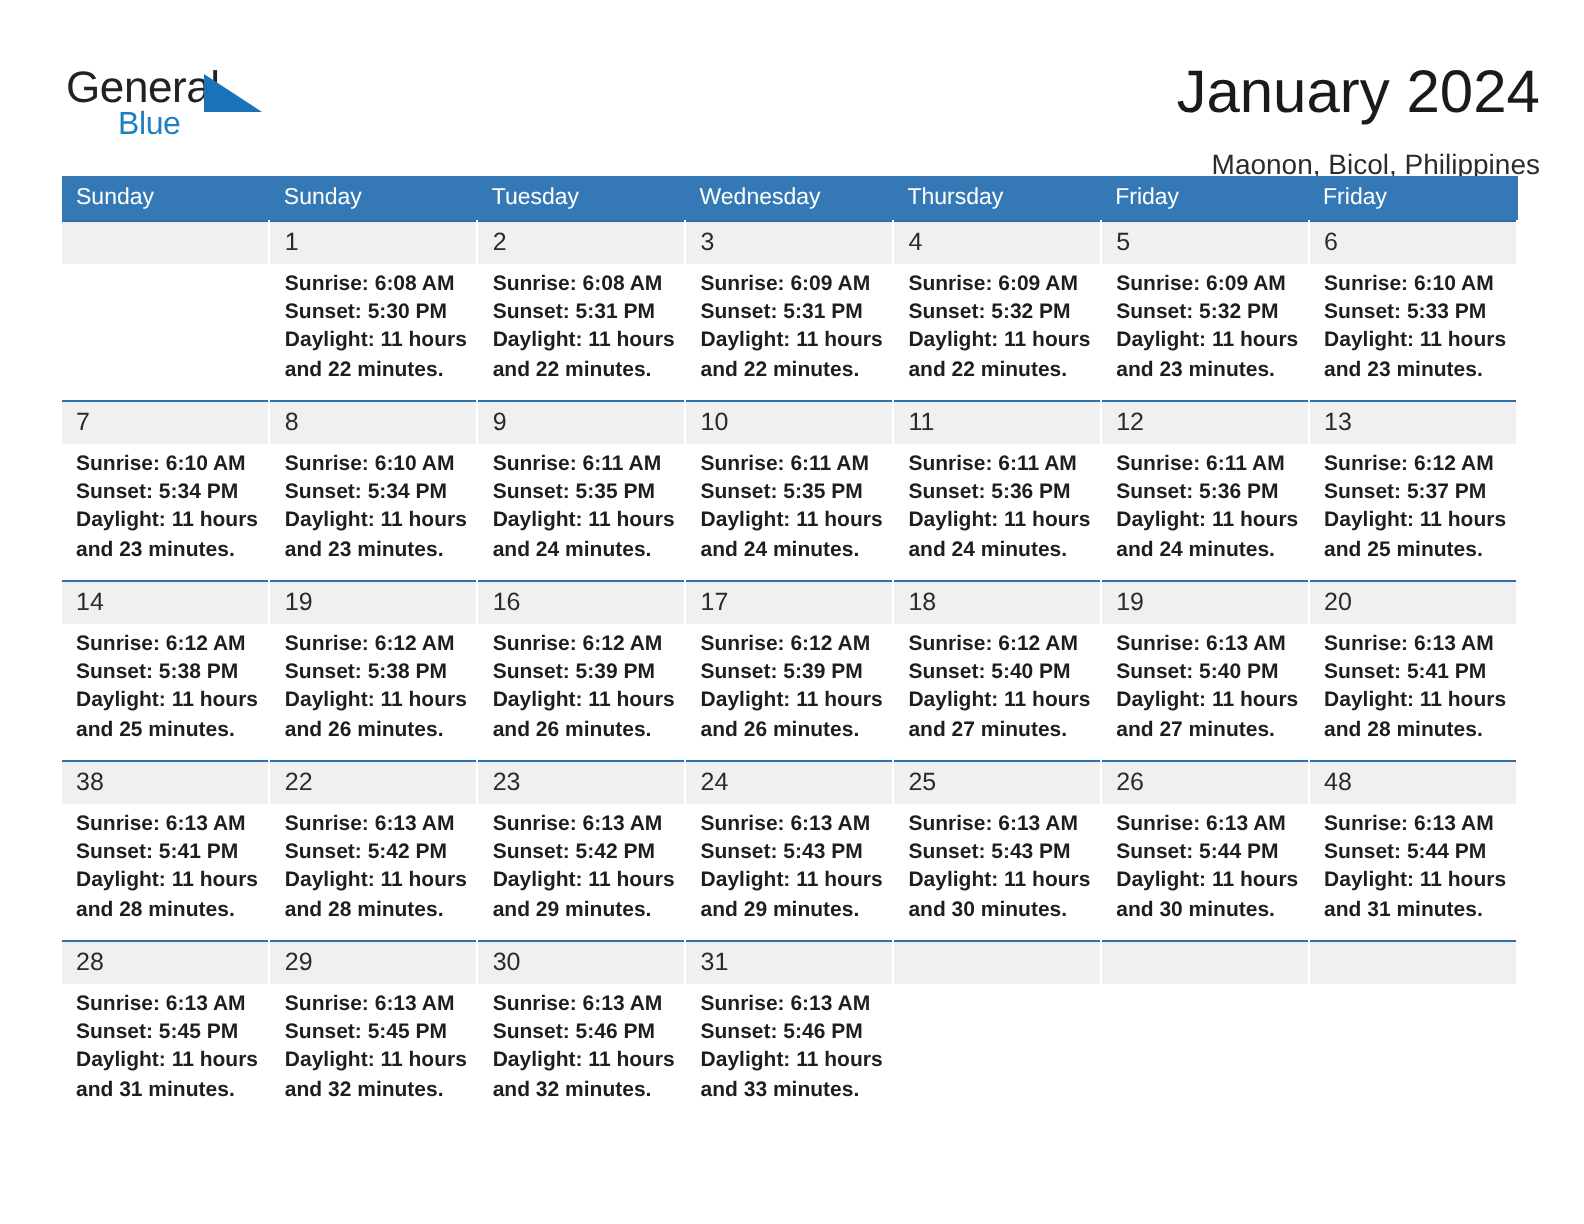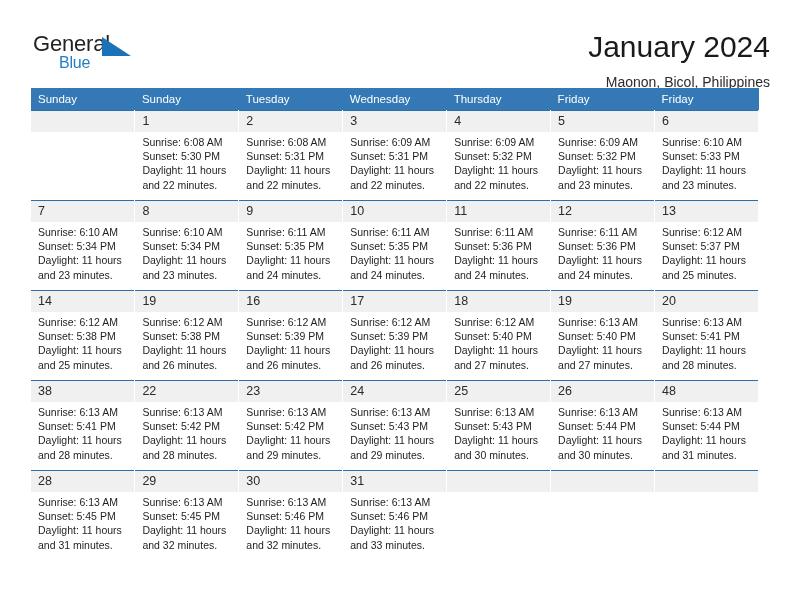--- a/index.html
+++ b/index.html
@@ -124,20 +124,21 @@
     height: 21px;
   }
   .daynum.empty {
     color: transparent;
   }
   .info {
     padding: 3px 6px 0 7px;
     font-size: 10.5px;
     line-height: 14.2px;
     color: #1e1e1e;
+    font-weight: bold;
   }
   .info div { white-space: nowrap; }
 </style>
 </head>
 <body>
 
 <div id="page">
 
   <div class="header">
 

